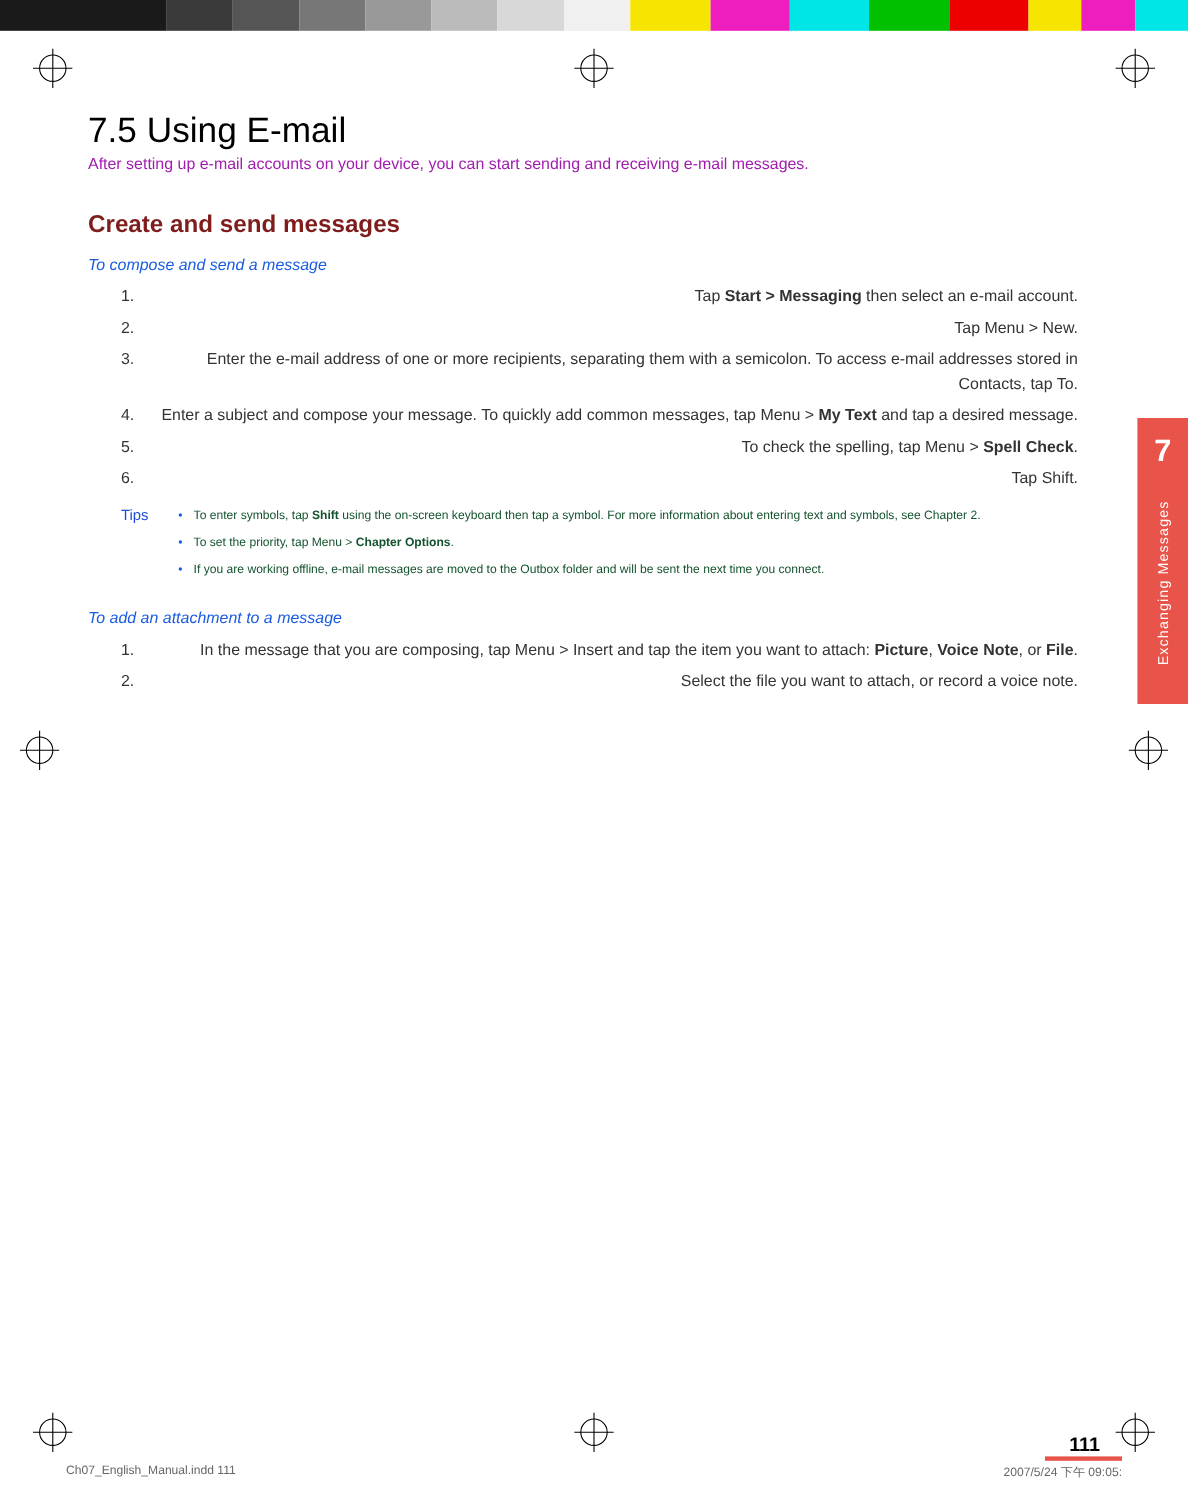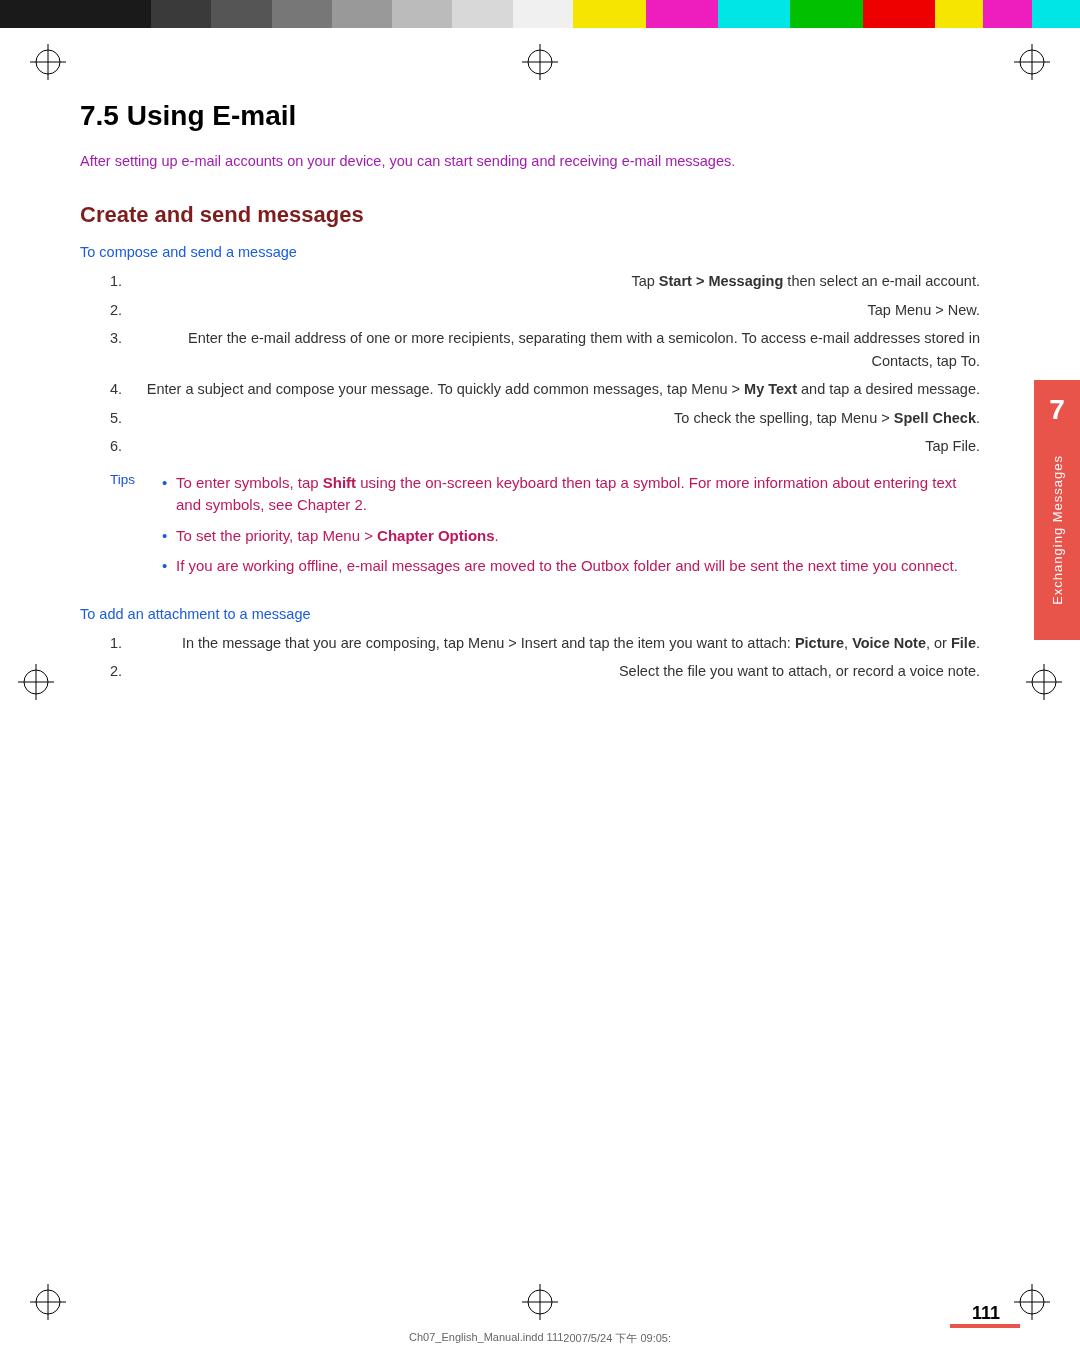--- a/index.html
+++ b/index.html
@@ -98,31 +98,31 @@
       background: #e8534a;
     }
 
     
     .footer {
       position: absolute;
       bottom: 18px;
       left: 60px;
       right: 60px;
       display: flex;
-      justify-content: center;
+      justify-content: space-between;
       font-size: 11px;
       color: #666;
     }
 
     
     .section-heading {
-      font-size: 28px;
-      font-weight: bold;
+      font-size: 32px;
+      font-weight: normal;
       color: #000;
-      margin-bottom: 18px;
+      margin-bottom: 2px;
     }
 
     
     .intro-text {
       font-size: 14.5px;
       color: #a21caf;
       line-height: 1.55;
       margin-bottom: 30px;
     }
 
@@ -131,20 +131,21 @@
       font-size: 22px;
       color: #7f1d1d;
       font-weight: bold;
       margin-bottom: 16px;
     }
 
     
     .blue-subheading {
       font-size: 14.5px;
       color: #1a5ce0;
+      font-style: italic;
       font-weight: normal;
       margin-bottom: 10px;
     }
 
     
     .numbered-list {
       list-style: none;
       margin-left: 30px;
       margin-bottom: 14px;
     }
@@ -181,26 +182,26 @@
       min-width: 52px;
       color: #1d4ed8;
       font-size: 13.5px;
     }
 
     .tips-content {
       flex: 1;
     }
 
     .tip-item {
-      color: #be185d;
+      color: #14532d;
       line-height: 1.5;
       margin-bottom: 8px;
       padding-left: 14px;
       position: relative;
-      font-size: 15px;
+      font-size: 11px;
     }
 
     .tip-item::before {
       content: '•';
       position: absolute;
       left: 0;
       color: #1a5ce0;
     }
   </style>
 </head>
@@ -323,21 +324,21 @@
     <li>
       <span class="list-number">4.</span>
       <span class="list-text">Enter a subject and compose your message. To quickly add common messages, tap Menu &gt; <strong>My Text</strong> and tap a desired message.</span>
     </li>
     <li>
       <span class="list-number">5.</span>
       <span class="list-text">To check the spelling, tap Menu &gt; <strong>Spell Check</strong>.</span>
     </li>
     <li>
       <span class="list-number">6.</span>
-      <span class="list-text">Tap File.</span>
+      <span class="list-text">Tap Shift.</span>
     </li>
   </ol>
 
   <div class="tips-section">
     <span class="tips-label">Tips</span>
     <div class="tips-content">
       <div class="tip-item">
         To enter symbols, tap <strong>Shift</strong> using the on-screen keyboard then tap a symbol. For more information about entering text and symbols, see Chapter 2.
       </div>
       <div class="tip-item">

